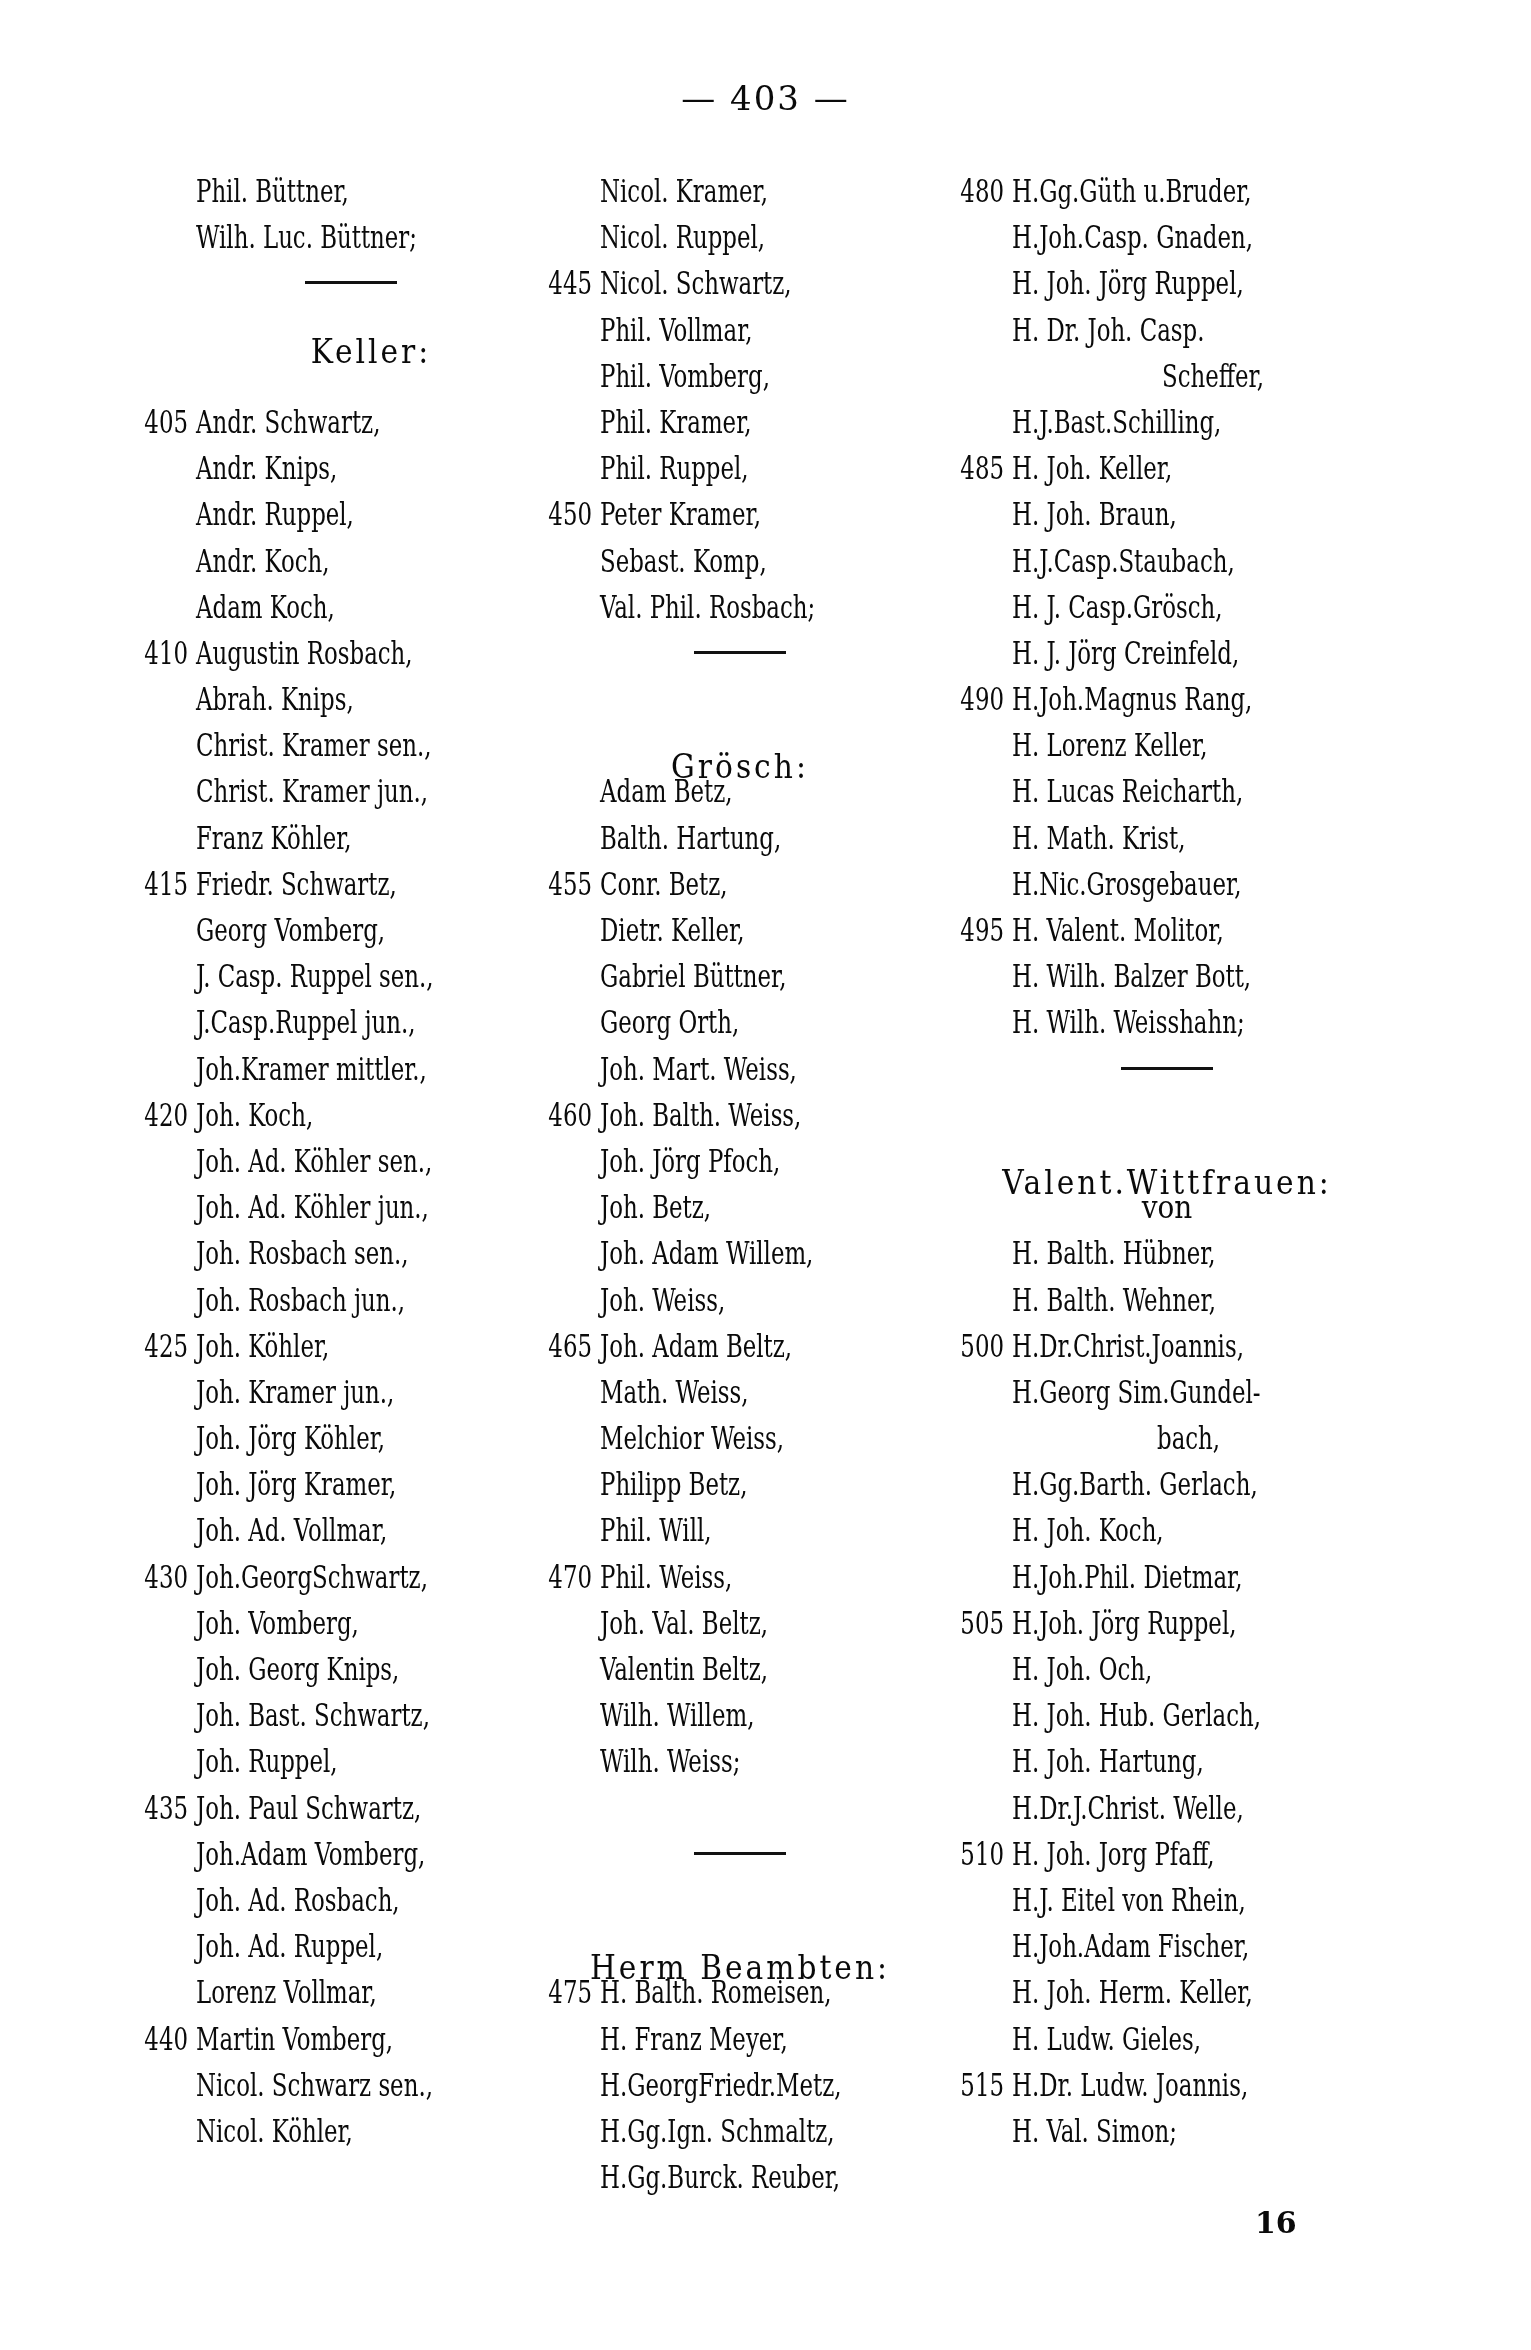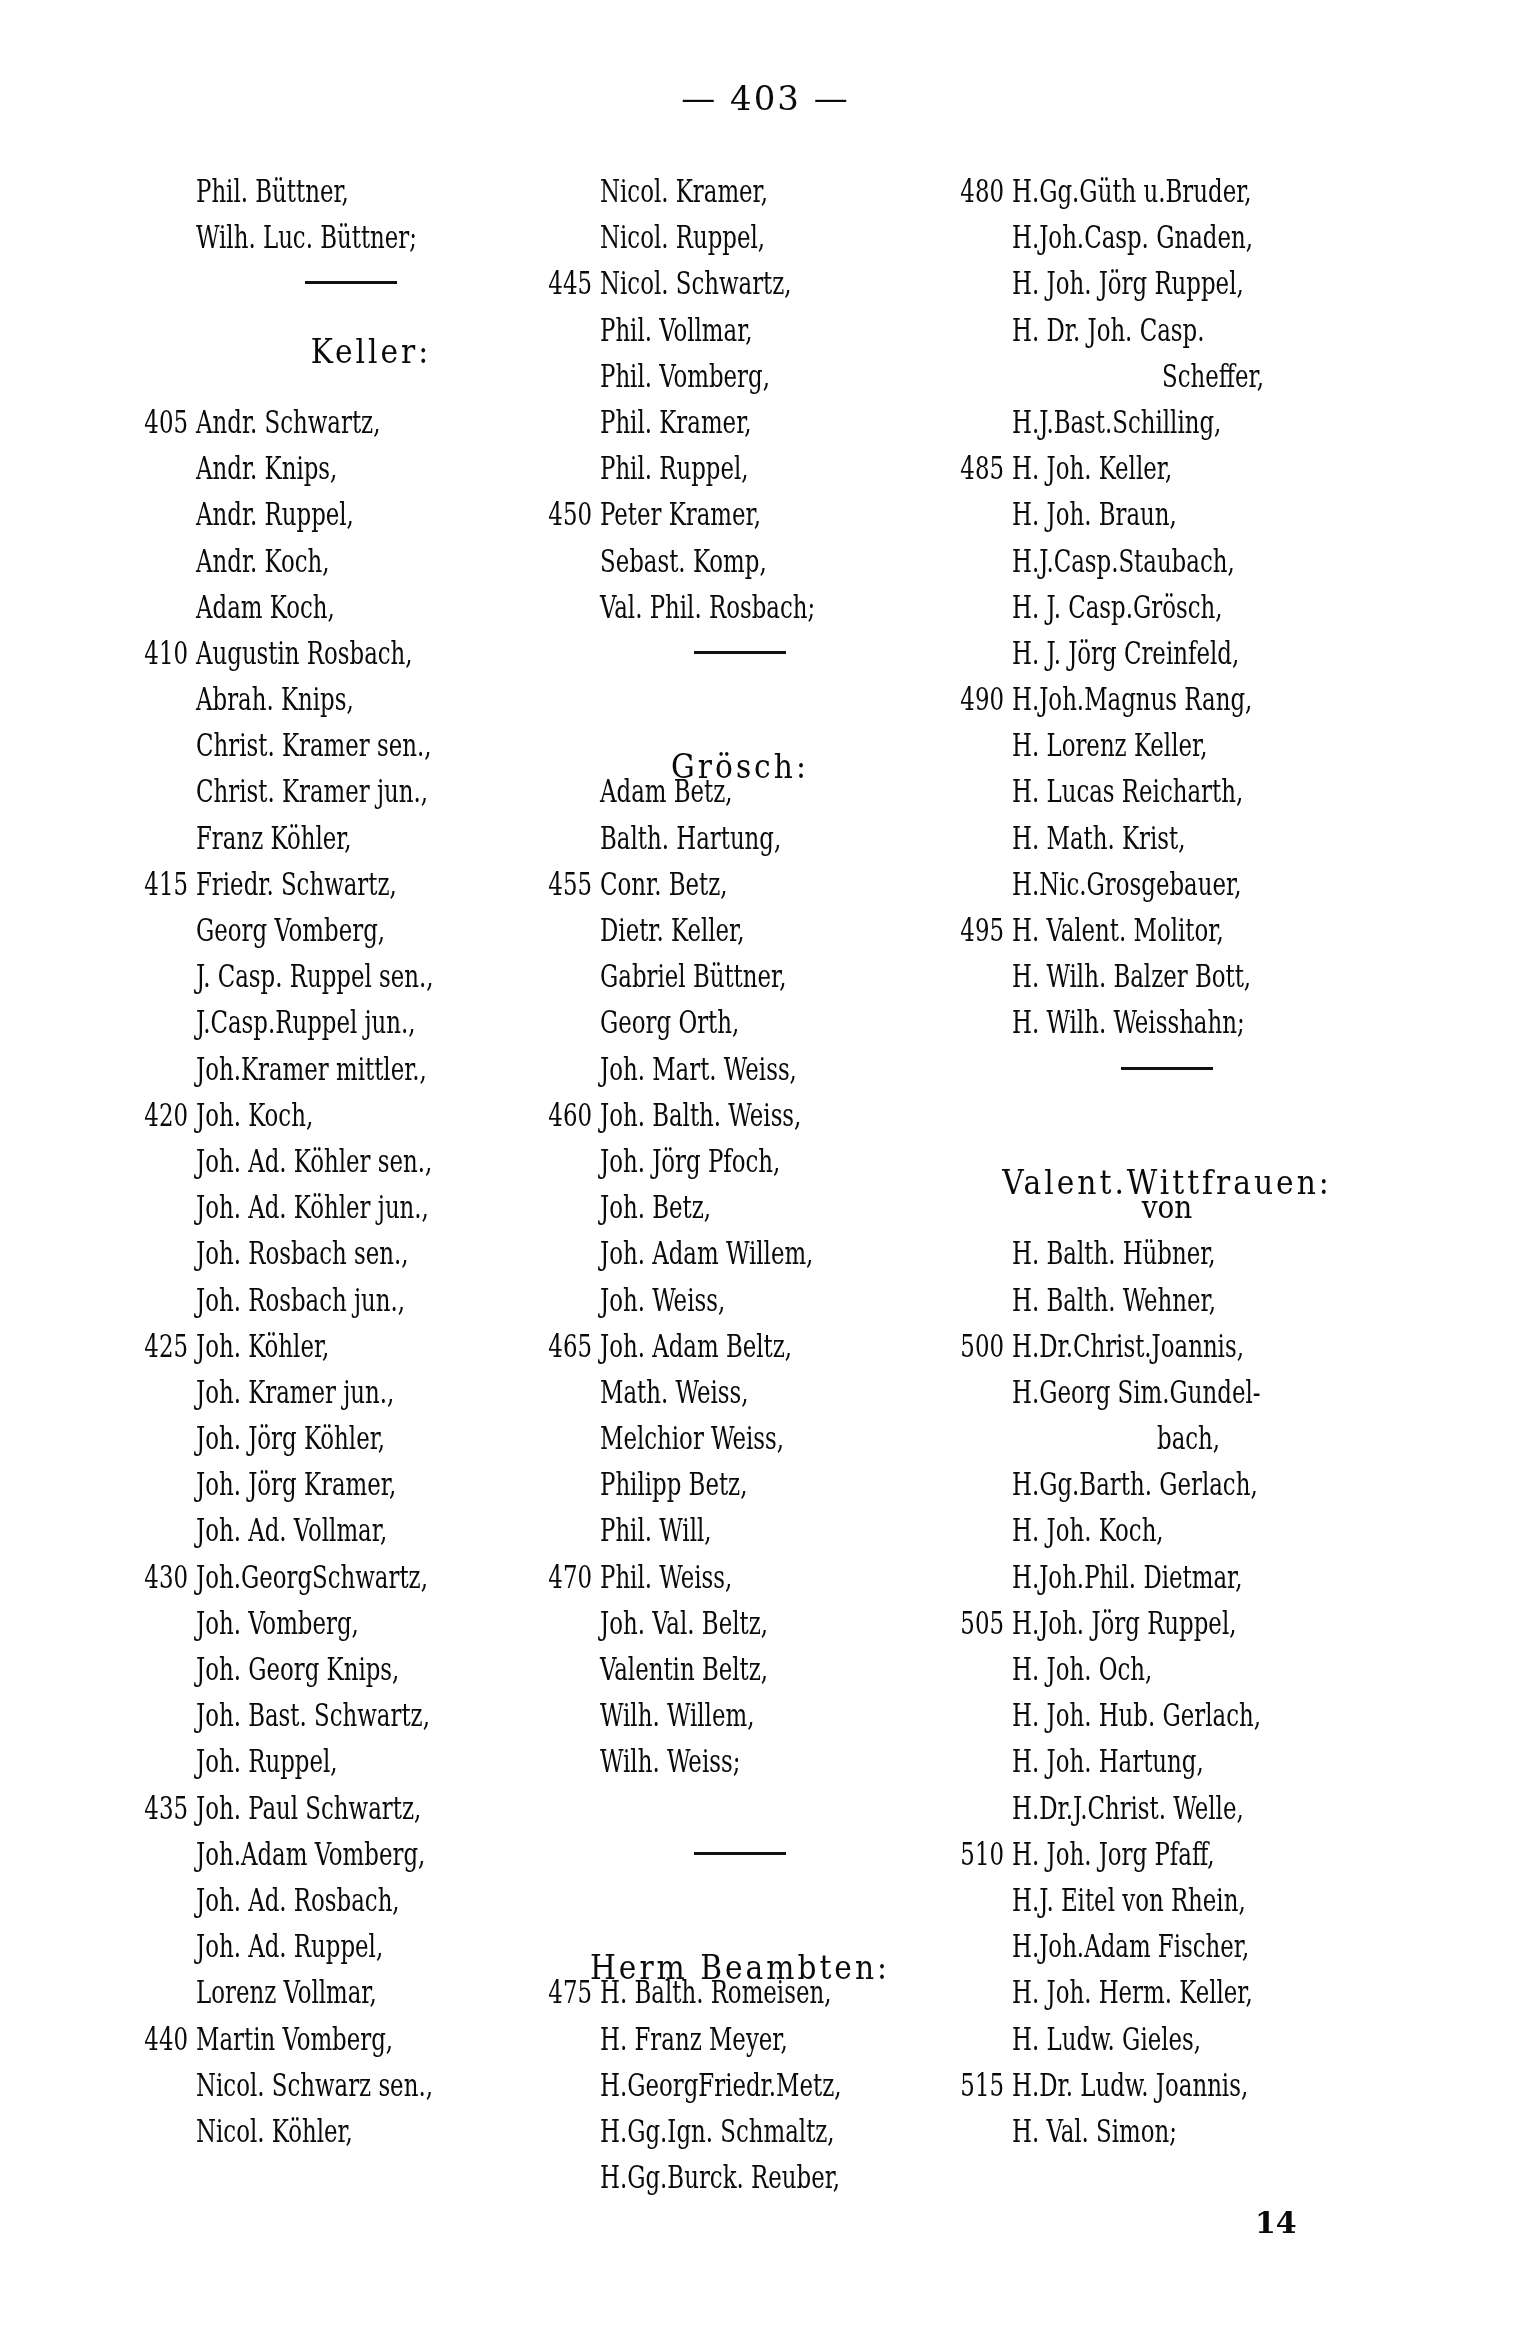--- a/index.html
+++ b/index.html
@@ -522,13 +522,13 @@
     <div class="line">
       <span class="num" style="transform: scaleX(0.82); transform-origin: right center;">515</span>
       <span class="txt" style="left: 0px; transform: scaleX(0.82);">H.Dr. Ludw. Joannis,</span>
     </div>
     <div class="line">
       <span class="num" style="transform: scaleX(0.82); transform-origin: right center;"></span>
       <span class="txt" style="left: 0px; transform: scaleX(0.82);">H. Val. Simon;</span>
     </div>
   </div>
 
-<div class="sig">14</div>
+<div class="sig">16</div>
 
 </body></html>

